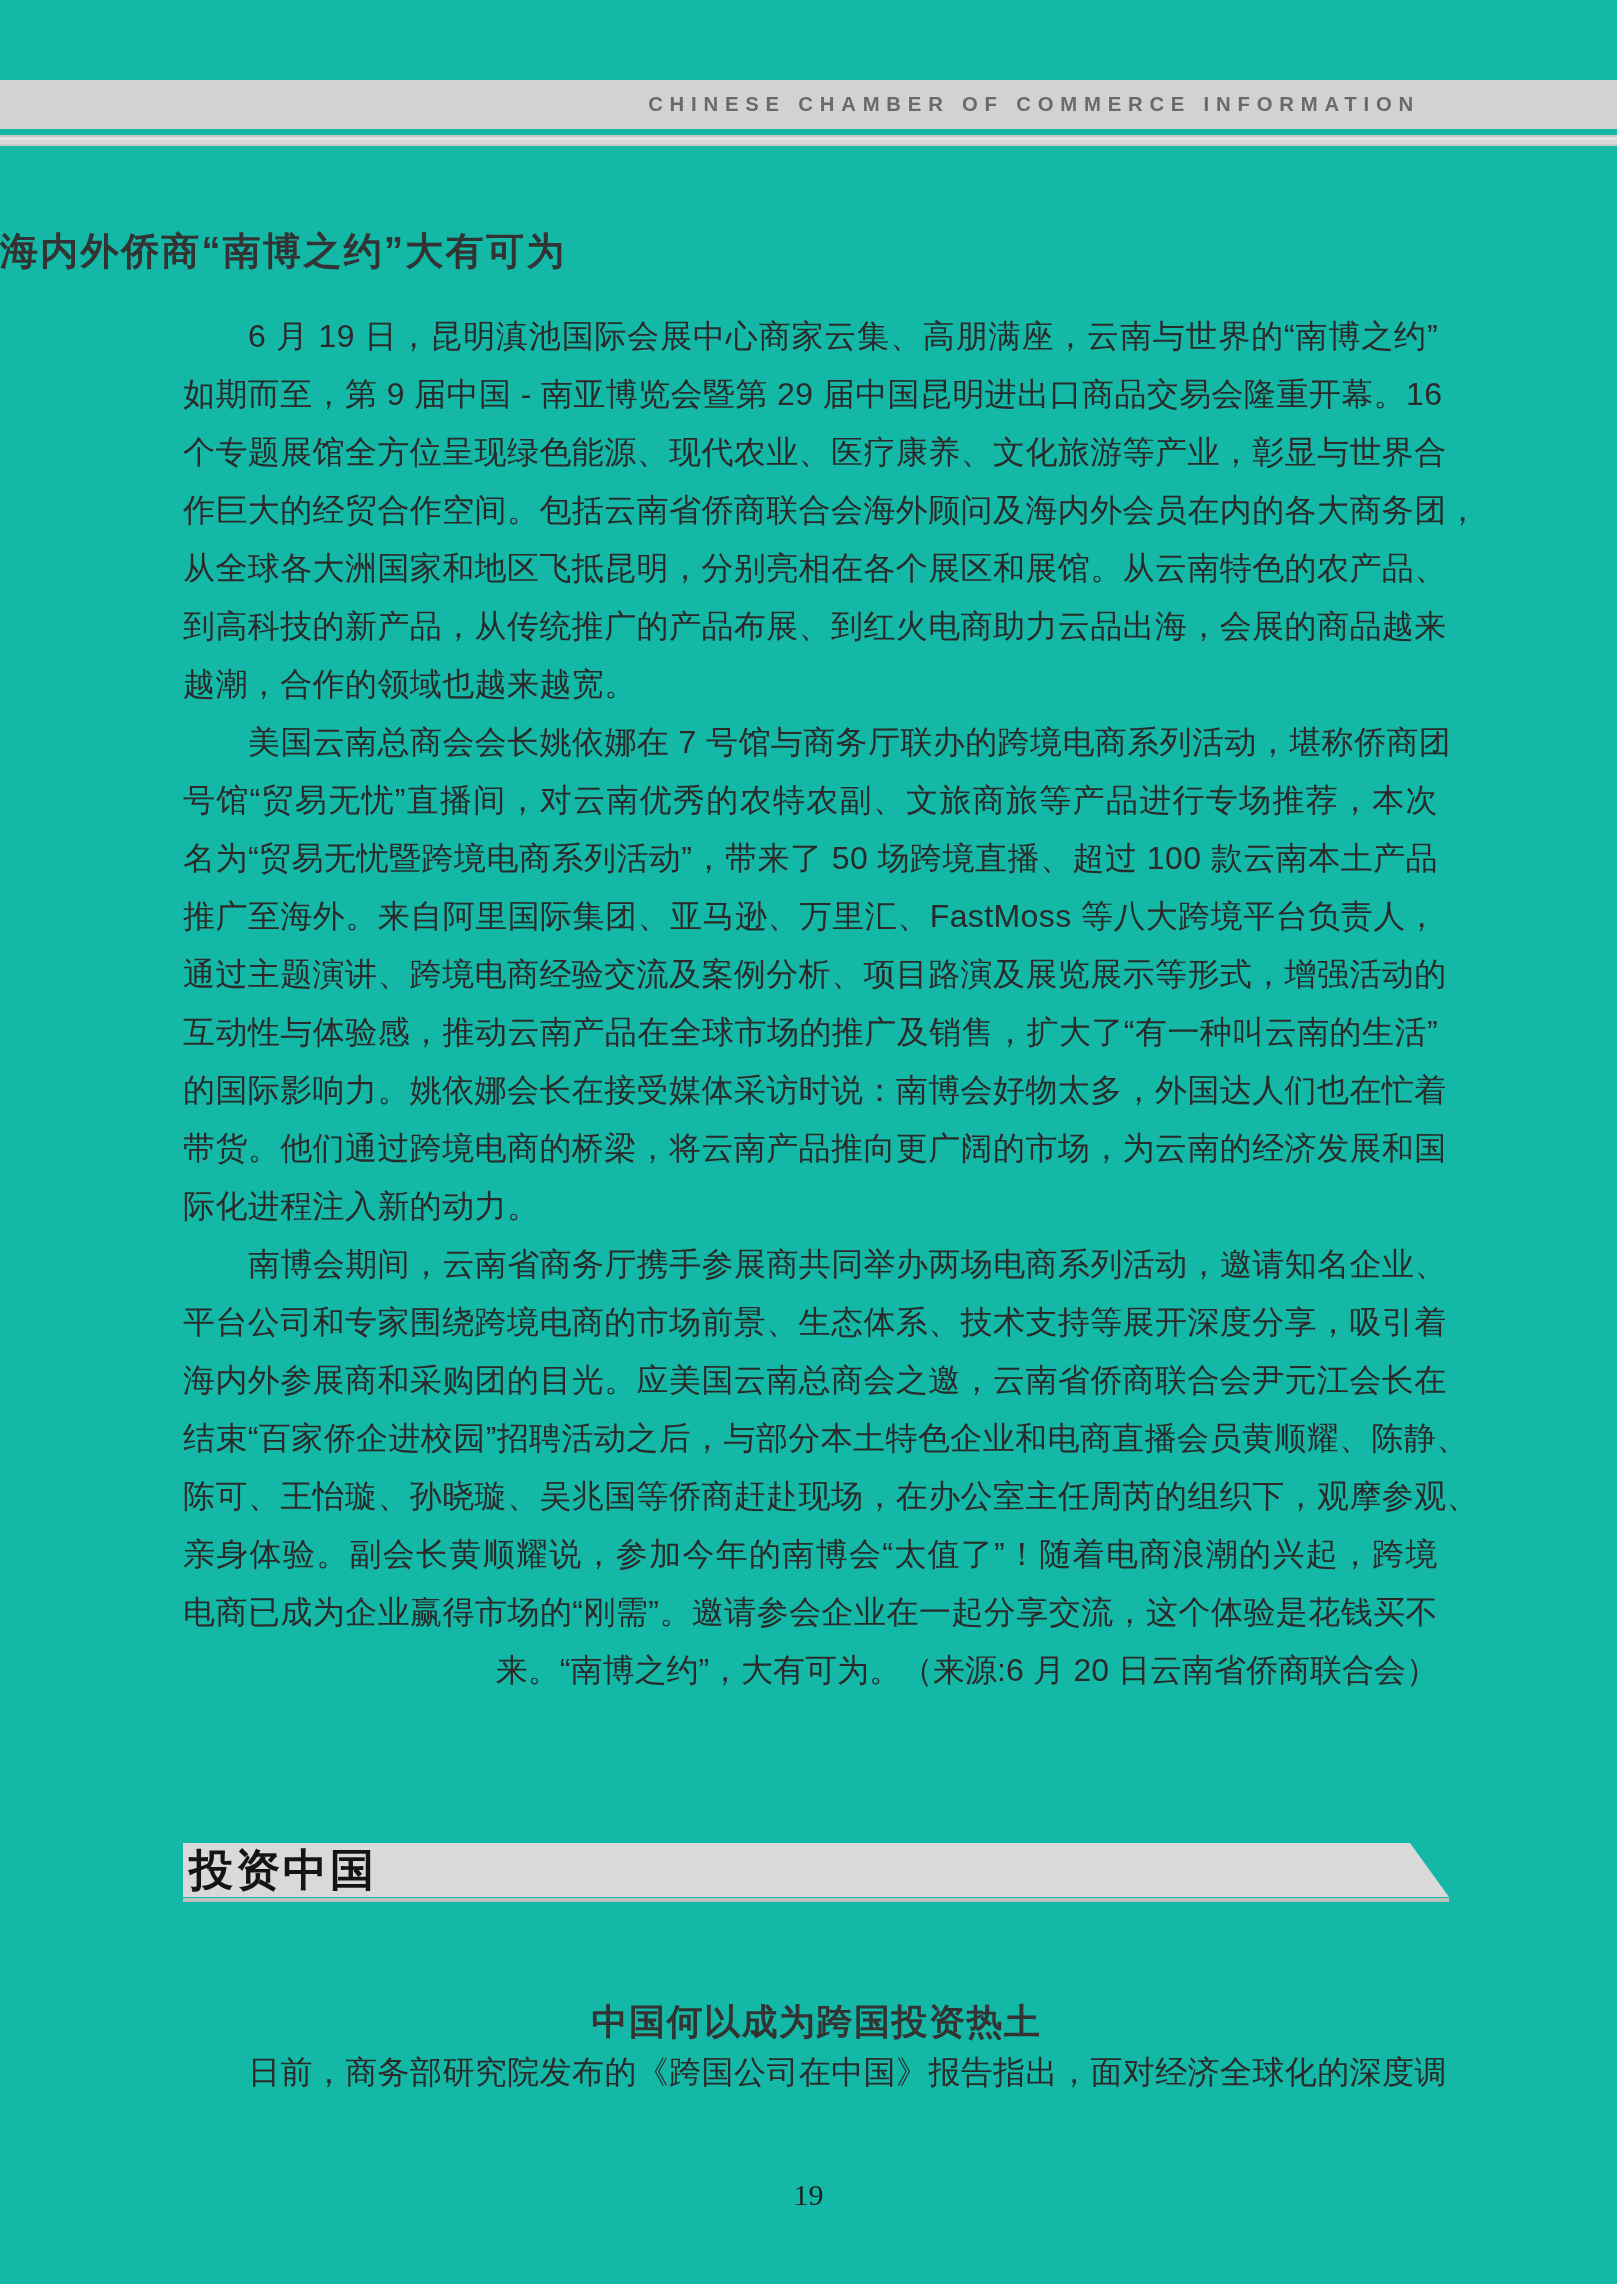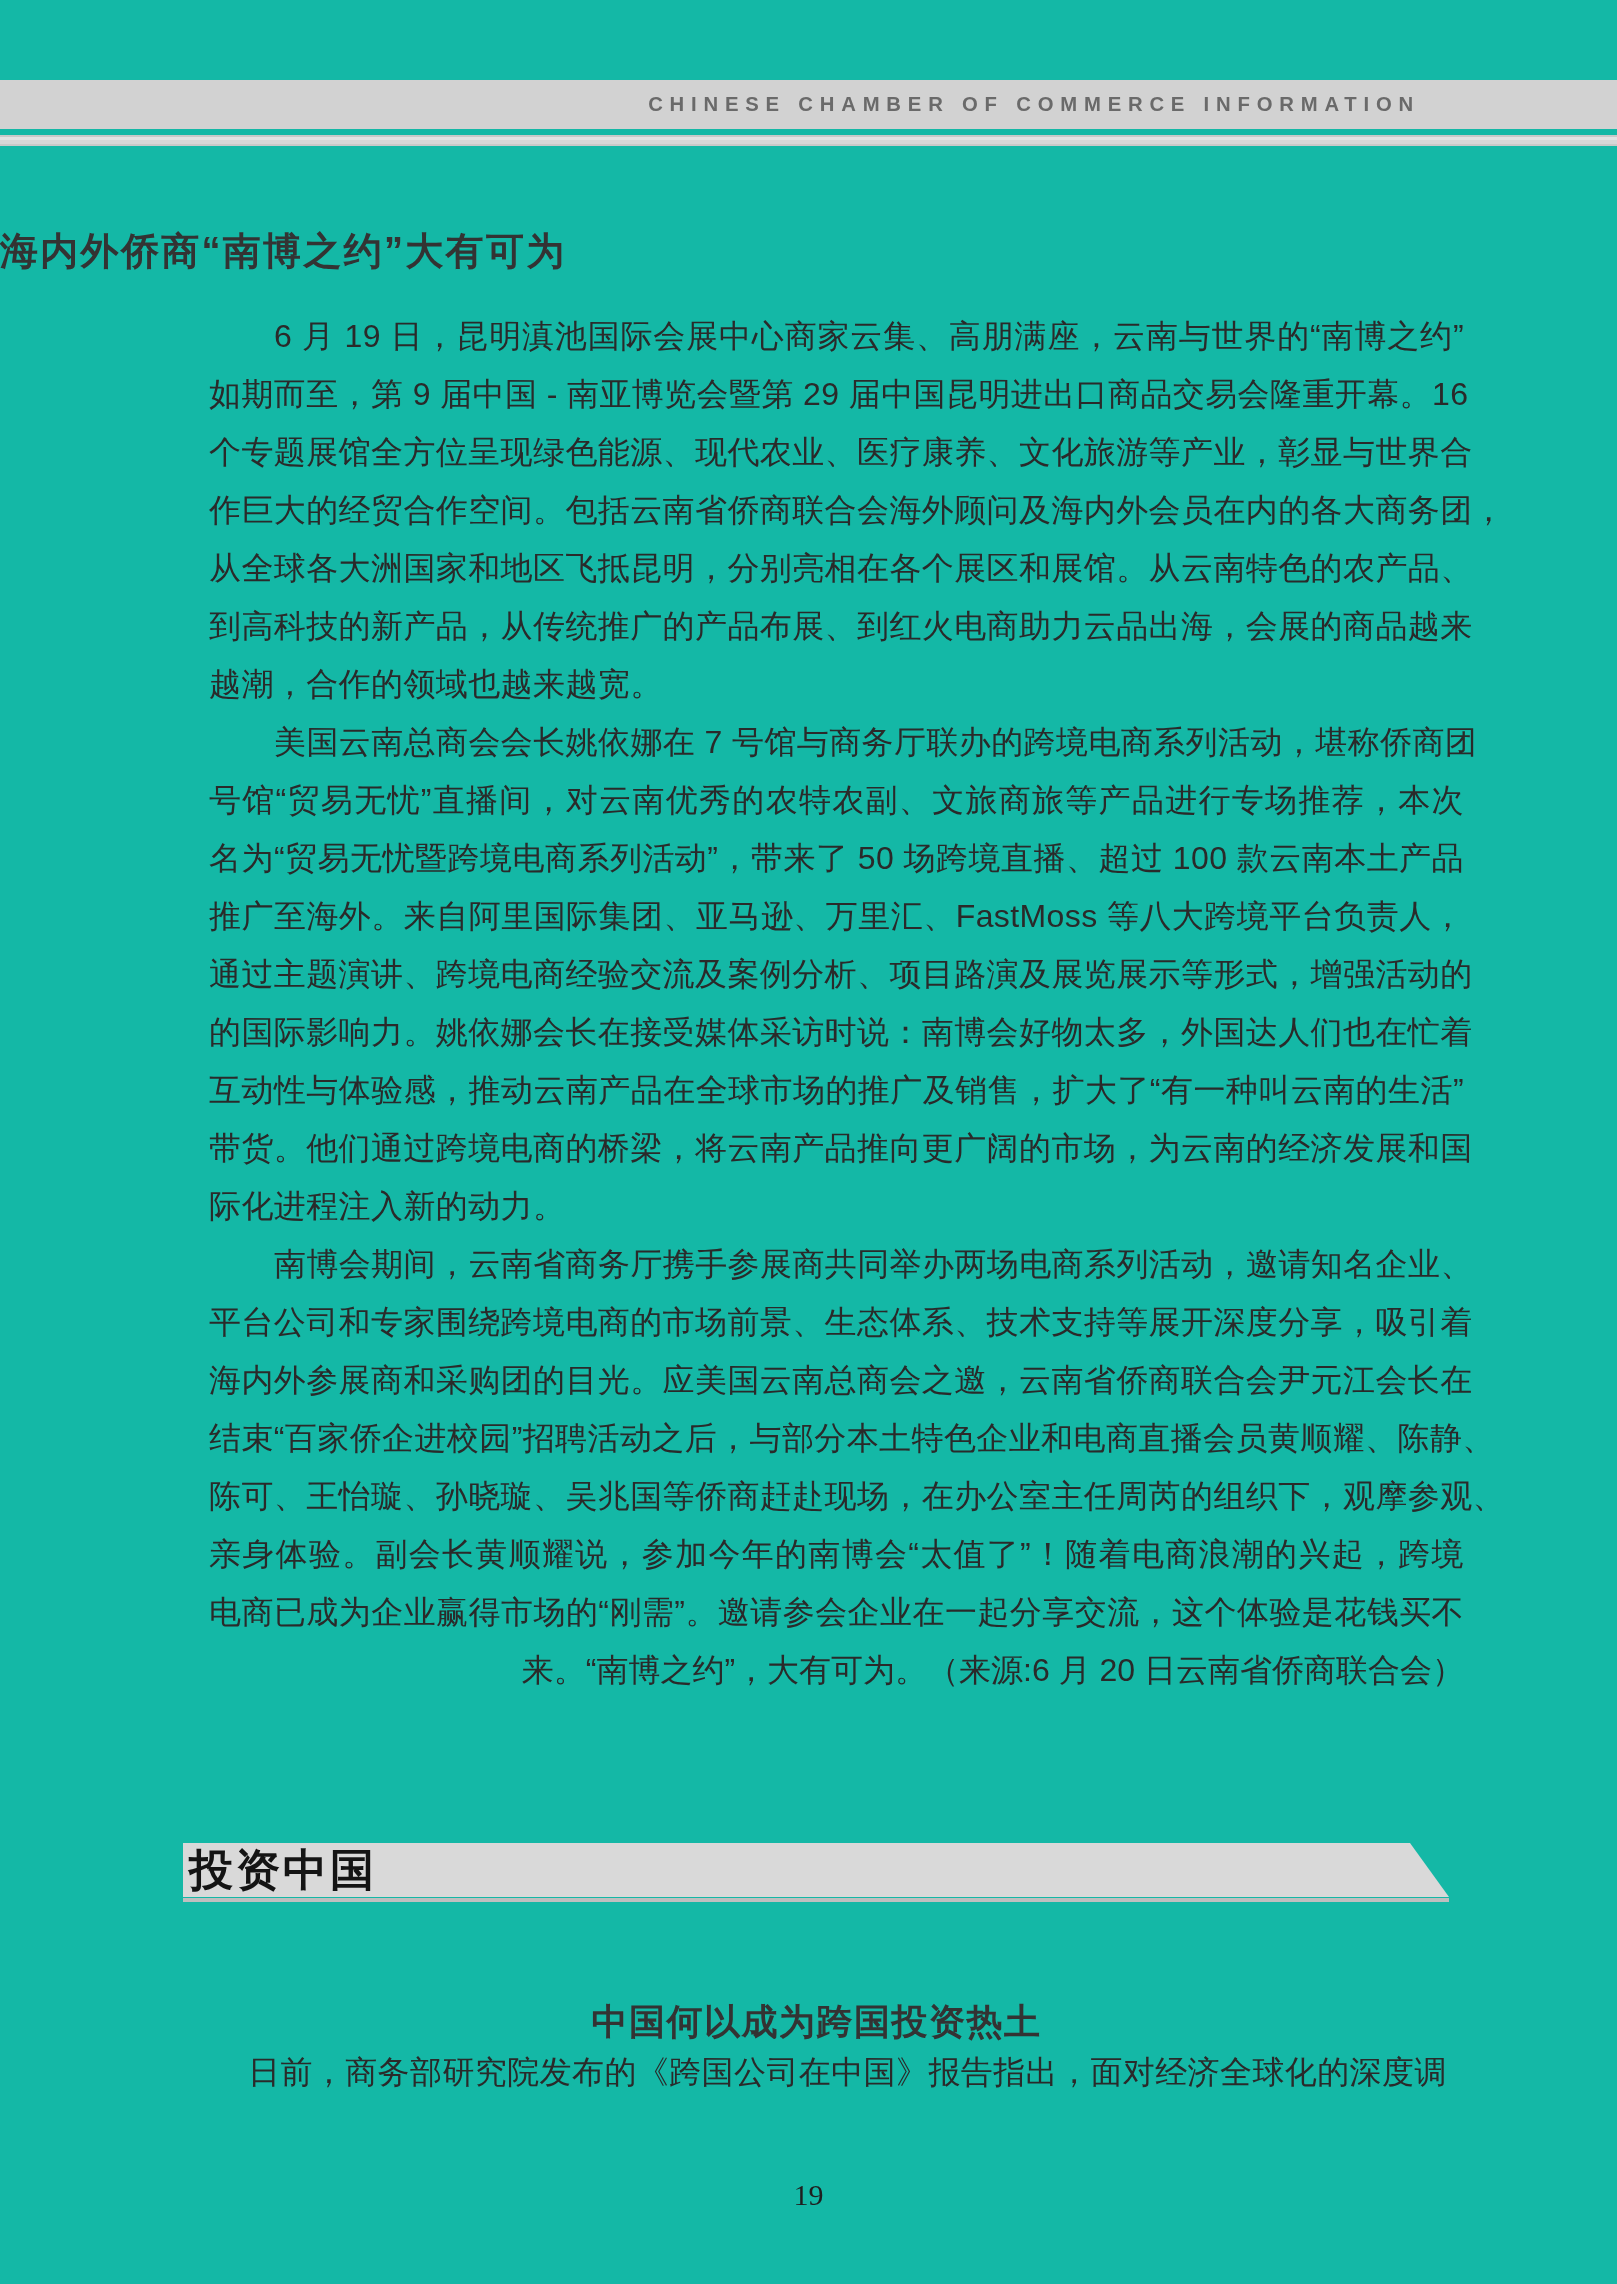--- a/index.html
+++ b/index.html
@@ -27,21 +27,21 @@
     background:linear-gradient(#c9c9c9 0 1.5px,#e3e3e3 1.5px 4.5px,#d7d7d7 4.5px 9px,#c9c9c9 9px 10.5px);
   }
   
   .title-1 {
     position:absolute; top:224px; left:0; width:1617px;
     text-align:left;
     font-size:38px; font-weight:bold; color:#333333; letter-spacing:2.3px;
     line-height:54px;
   }
   .body-block {
-    position:absolute; top:307px; left:183px; width:1255px;margin-left:26px;
+    position:absolute; top:307px; left:183px; width:1255px;
   }
   .line {
     height:58px; line-height:58px;
     font-size:32px; color:#2a2a2a;
     text-align:justify; text-align-last:justify;
     white-space:nowrap; overflow:visible;
     letter-spacing:0.4px;
   }
   .line.indent { padding-left:65px; }
   .line.para-end { text-align-last:left; }
@@ -108,22 +108,22 @@
     <div class="line">作巨大的经贸合作空间。包括云南省侨商联合会海外顾问及海内外会员在内的各大商务团，</div>
     <div class="line">从全球各大洲国家和地区飞抵昆明，分别亮相在各个展区和展馆。从云南特色的农产品、</div>
     <div class="line">到高科技的新产品，从传统推广的产品布展、到红火电商助力云品出海，会展的商品越来</div>
     <div class="line para-end">越潮，合作的领域也越来越宽。</div>
 
     <div class="line indent">美国云南总商会会长姚依娜在 7 号馆与商务厅联办的跨境电商系列活动，堪称侨商团</div>
     <div class="line">号馆“贸易无忧”直播间，对云南优秀的农特农副、文旅商旅等产品进行专场推荐，本次</div>
     <div class="line">名为“贸易无忧暨跨境电商系列活动”，带来了 50 场跨境直播、超过 100 款云南本土产品</div>
     <div class="line">推广至海外。来自阿里国际集团、亚马逊、万里汇、FastMoss 等八大跨境平台负责人，</div>
     <div class="line">通过主题演讲、跨境电商经验交流及案例分析、项目路演及展览展示等形式，增强活动的</div>
+    <div class="line">互动性与体验感，推动云南产品在全球市场的推广及销售，扩大了“有一种叫云南的生活”</div>
     <div class="line">的国际影响力。姚依娜会长在接受媒体采访时说：南博会好物太多，外国达人们也在忙着</div>
-    <div class="line">互动性与体验感，推动云南产品在全球市场的推广及销售，扩大了“有一种叫云南的生活”</div>
     <div class="line">带货。他们通过跨境电商的桥梁，将云南产品推向更广阔的市场，为云南的经济发展和国</div>
     <div class="line para-end">际化进程注入新的动力。</div>
 
     <div class="line indent">南博会期间，云南省商务厅携手参展商共同举办两场电商系列活动，邀请知名企业、</div>
     <div class="line">平台公司和专家围绕跨境电商的市场前景、生态体系、技术支持等展开深度分享，吸引着</div>
     <div class="line">海内外参展商和采购团的目光。应美国云南总商会之邀，云南省侨商联合会尹元江会长在</div>
     <div class="line">结束“百家侨企进校园”招聘活动之后，与部分本土特色企业和电商直播会员黄顺耀、陈静、</div>
     <div class="line">陈可、王怡璇、孙晓璇、吴兆国等侨商赶赴现场，在办公室主任周芮的组织下，观摩参观、</div>
     <div class="line">亲身体验。副会长黄顺耀说，参加今年的南博会“太值了”！随着电商浪潮的兴起，跨境</div>
     <div class="line">电商已成为企业赢得市场的“刚需”。邀请参会企业在一起分享交流，这个体验是花钱买不</div>

